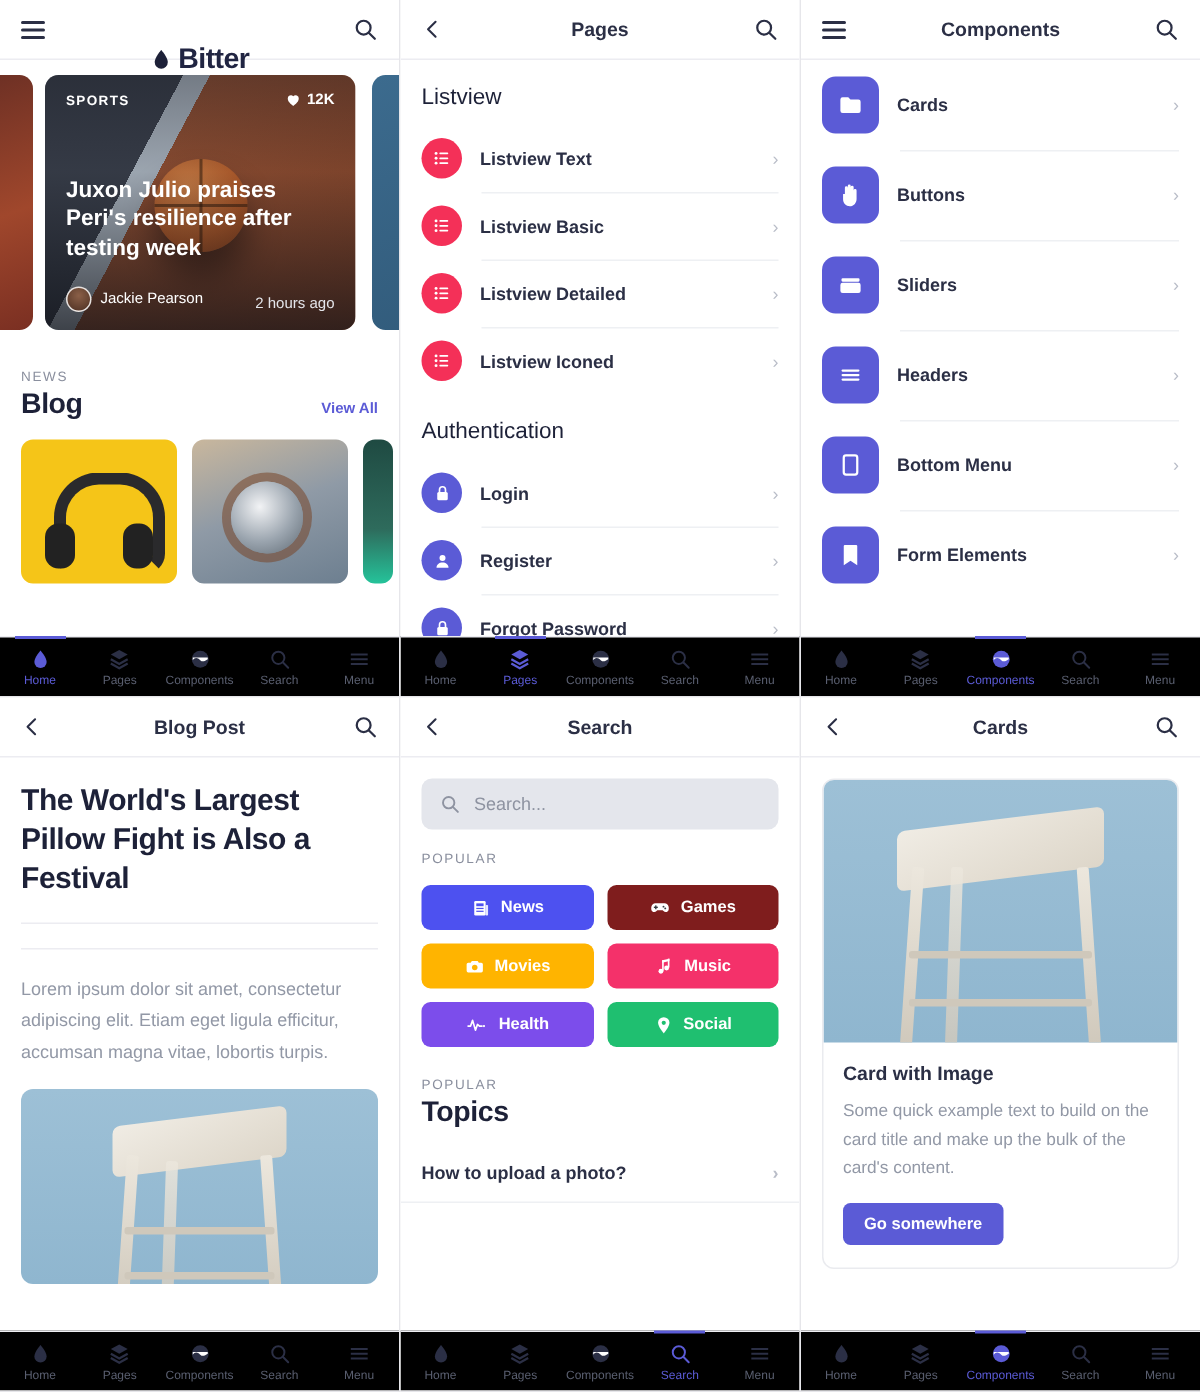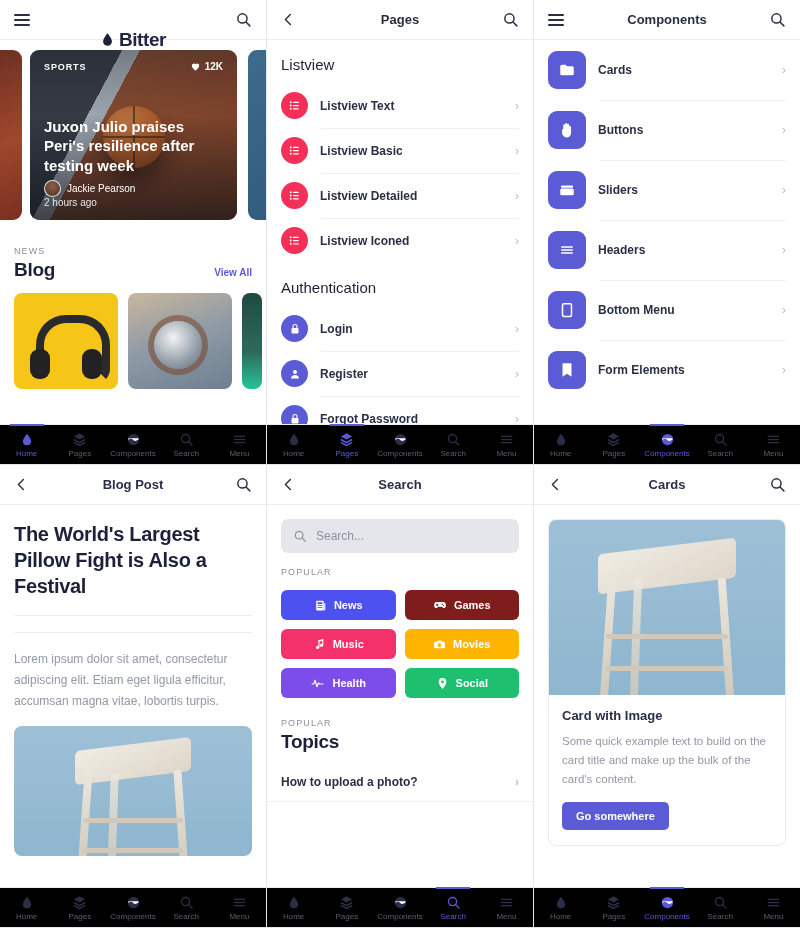--- a/index.html
+++ b/index.html
@@ -74,21 +74,21 @@
   .cr-ball:before, .cr-ball:after {
     content:""; position:absolute; background:rgba(50,25,10,.55);
   }
   .cr-ball:before { left:50%; top:0; width:2px; height:100%; margin-left:-1px;}
   .cr-ball:after { top:50%; left:0; height:2px; width:100%; margin-top:-1px;}
   .cr-shade { position:absolute; inset:0; background:linear-gradient(180deg,rgba(20,22,30,.42) 0%,rgba(20,22,30,.18) 38%,rgba(14,16,22,.72) 100%); }
   .cr-top { position:absolute; top:11px; left:14px; right:14px; display:flex; justify-content:space-between; align-items:center;}
   .cr-cat { color:#fff; font-size:9px; font-weight:bold; letter-spacing:.9px;}
   .cr-likes { color:#fff; font-size:10px; font-weight:bold; display:flex; align-items:center; gap:4px;}
   .cr-title { position:absolute; left:14px; right:14px; bottom:44px; color:#fff; font-size:15px; font-weight:bold; line-height:1.32;}
-  .cr-meta { position:absolute; left:14px; right:14px; bottom:12px; display:flex; align-items:flex-start; justify-content:space-between;flex-direction:column;}
+  .cr-meta { position:absolute; left:14px; right:14px; bottom:12px; display:flex; align-items:flex-end; justify-content:space-between;}
   .cr-author { display:flex; align-items:center; gap:6px; color:#fff; font-size:10px;}
   .cr-ago { color:#e4e5ea; font-size:10px;}
   .av { width:17px; height:17px; border-radius:50%; background:radial-gradient(circle at 50% 34%,#8b6048,#4c2f22); border:1px solid rgba(255,255,255,.85);}
 
   
   .sec-kicker { font-size:9px; letter-spacing:1.1px; color:#8a8f9e; margin:18px 0 3px 14px; font-weight:normal;}
   .sec-row { display:flex; align-items:flex-end; justify-content:space-between; padding:0 14px; }
   .sec-title { font-size:19px; font-weight:bold; color:#1d2138; letter-spacing:-0.3px;}
   .sec-link { font-size:10px; color:#5b5bd6; font-weight:bold; padding-bottom:3px;}
   .thumbs { display:flex; gap:10px; padding:12px 0 0 14px; }
@@ -684,36 +684,36 @@
         <div class="cat-btn" style="background:#7f1d1d">
           <svg width="14" height="14" viewBox="0 0 24 24" fill="#fff">
               <path d="M7 7h10a5 5 0 015 5v2a3.4 3.4 0 01-6 2l-1-1H9l-1 1a3.4 3.4 0 01-6-2v-2a5 5 0 015-5z"></path>
               <rect x="5" y="11" width="4.5" height="1.6" fill="#343a40"></rect>
               <rect x="6.4" y="9.6" width="1.6" height="4.4" fill="#343a40"></rect>
               <circle cx="16" cy="11" r="1.1" fill="#343a40"></circle>
               <circle cx="18" cy="13" r="1.1" fill="#343a40"></circle>
             </svg>
           <span>Games</span>
         </div>
+        <div class="cat-btn" style="background:#ffb400">
+          <svg width="13" height="13" viewBox="0 0 24 24" fill="#fff">
+              <path d="M4 7h3l1.4-2h7.2L17 7h3a2 2 0 012 2v8a2 2 0 01-2 2H4a2 2 0 01-2-2V9a2 2 0 012-2z"></path>
+              <circle cx="12" cy="13" r="3.4" fill="#ffb400"></circle>
+            </svg>
+          <span>Movies</span>
+        </div>
         <div class="cat-btn" style="background:#f4316a">
           <svg width="13" height="13" viewBox="0 0 24 24" fill="#fff">
               <path d="M10 4l9-2v3l-9 2z"></path>
               <rect x="10" y="4" width="2" height="13"></rect>
               <rect x="17" y="2" width="2" height="11"></rect>
               <circle cx="8.5" cy="17.5" r="3"></circle>
               <circle cx="15.5" cy="13.5" r="3"></circle>
             </svg>
           <span>Music</span>
-        </div>
-        <div class="cat-btn" style="background:#ffb400">
-          <svg width="13" height="13" viewBox="0 0 24 24" fill="#fff">
-              <path d="M4 7h3l1.4-2h7.2L17 7h3a2 2 0 012 2v8a2 2 0 01-2 2H4a2 2 0 01-2-2V9a2 2 0 012-2z"></path>
-              <circle cx="12" cy="13" r="3.4" fill="#ffb400"></circle>
-            </svg>
-          <span>Movies</span>
         </div>
         <div class="cat-btn" style="background:#7c4deb">
           <svg width="15" height="13" viewBox="0 0 24 24" fill="none" stroke="#fff" stroke-width="2.1" stroke-linecap="round" stroke-linejoin="round">
               <polyline points="2 13 5 13 7.5 6 11 18 13.5 11 16 13 19 13"></polyline>
               <circle cx="21.5" cy="13" r="1.4" fill="#fff" stroke="none"></circle>
             </svg>
           <span>Health</span>
         </div>
         <div class="cat-btn" style="background:#1fbf70">
           <svg width="13" height="13" viewBox="0 0 24 24" fill="#fff">

